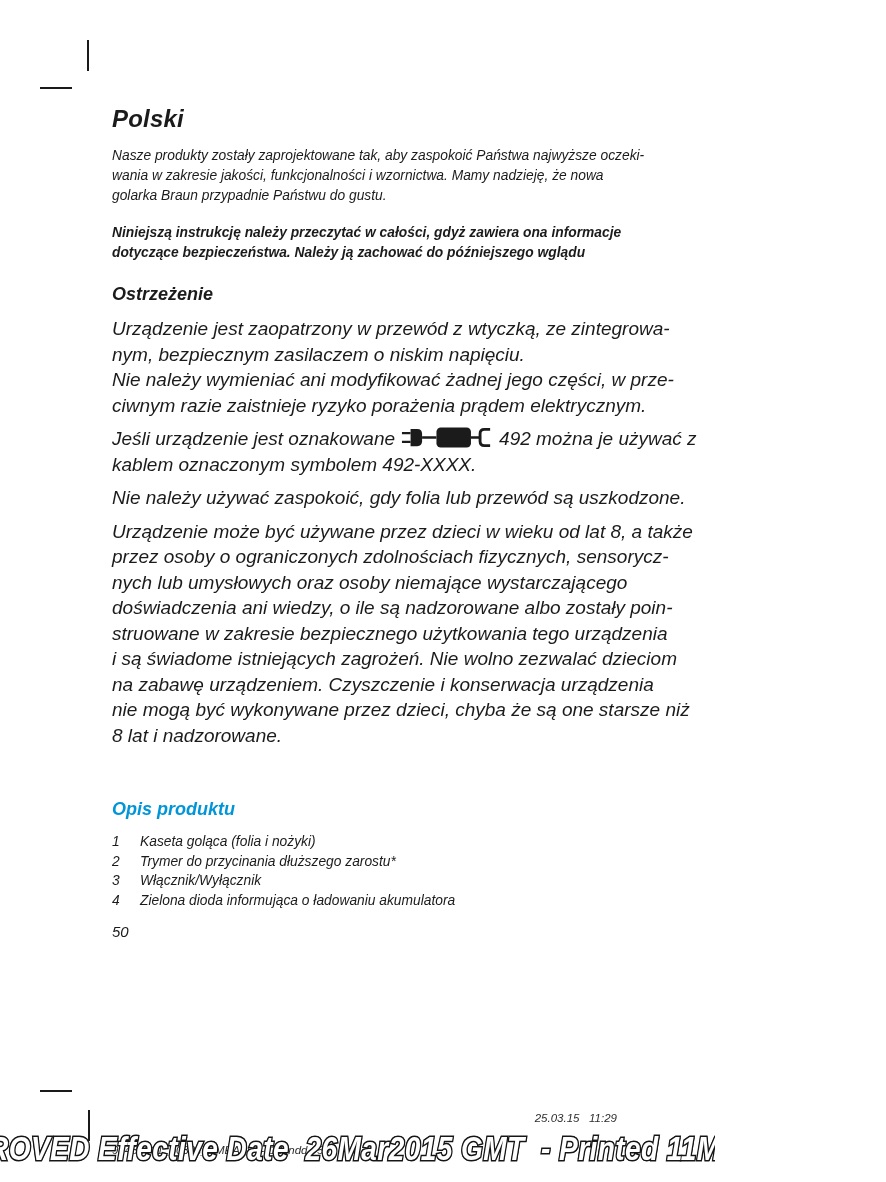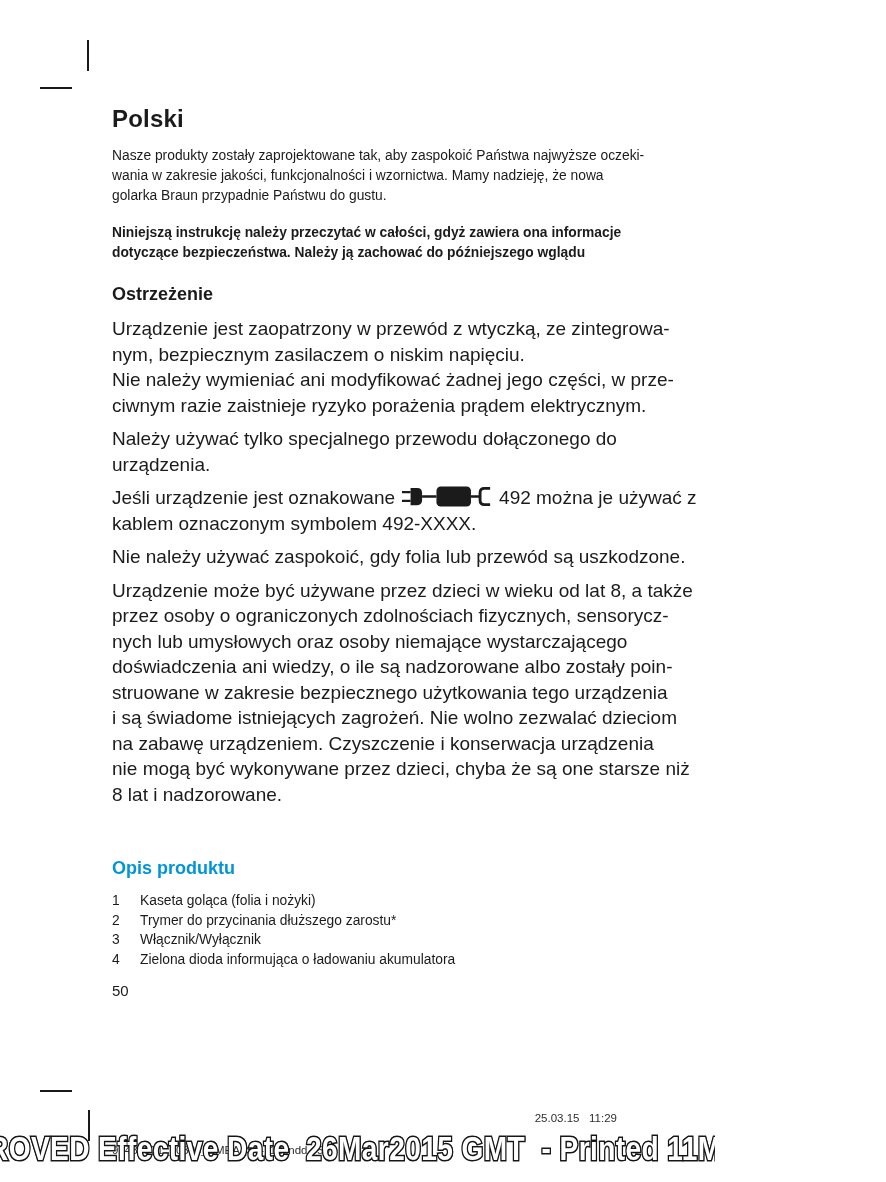--- a/index.html
+++ b/index.html
@@ -11,20 +11,21 @@
     overflow: hidden;
   }
   .page {
     position: relative;
     width: 715px;
     height: 1182px;
     background: #ffffff;
     font-family: "Liberation Sans", "DejaVu Sans", sans-serif;
     color: #1b1b1b;
     overflow: hidden;
+    font-style: italic;
   }
   
   .crop { position: absolute; background: #1a1a1a; }
   .crop.v { width: 2px; height: 31px; }
   .crop.h { width: 32px; height: 2px; }
 
   .content {
     position: absolute;
     left: 112px;
     top: 104px;
@@ -154,22 +155,20 @@
 
     <section>
       <h2 class="sec-heading">Ostrzeżenie</h2>
 
 
       <p class="warn">Urządzenie jest zaopatrzony w przewód z wtyczką, ze zintegrowa-
 nym, bezpiecznym zasilaczem o niskim napięciu.
 Nie należy wymieniać ani modyfikować żadnej jego części, w prze-
 ciwnym razie zaistnieje ryzyko porażenia prądem elektrycznym.</p>
 
-      <p class="warn">Należy używać tylko specjalnego przewodu dołączonego do
-urządzenia.</p>
 
       <p class="warn"><span>Jeśli urządzenie jest oznakowane</span><svg class="cord-icon" viewBox="0 0 94 24" aria-hidden="true">
             <path class="stroke" stroke-width="2.4" d="M0,7.5 H9 M0,16.5 H9"></path>
             <path d="M9,3 h7 q5,0 5,5 v8 q0,5 -5,5 h-7 z" fill="#1b1b1b"></path>
             <path class="stroke" stroke-width="2.8" d="M21,12 H36 M72,12 H81"></path>
             <rect x="36" y="1.5" width="36" height="21" rx="4.5" fill="#1b1b1b"></rect>
             <path class="stroke" stroke-width="3" d="M92,3.5 H86 Q81.5,3.5 81.5,8 V16 Q81.5,20.5 86,20.5 H92"></path>
           </svg><span>492 można je używać z
 kablem oznaczonym symbolem 492-XXXX.</span></p>
 

